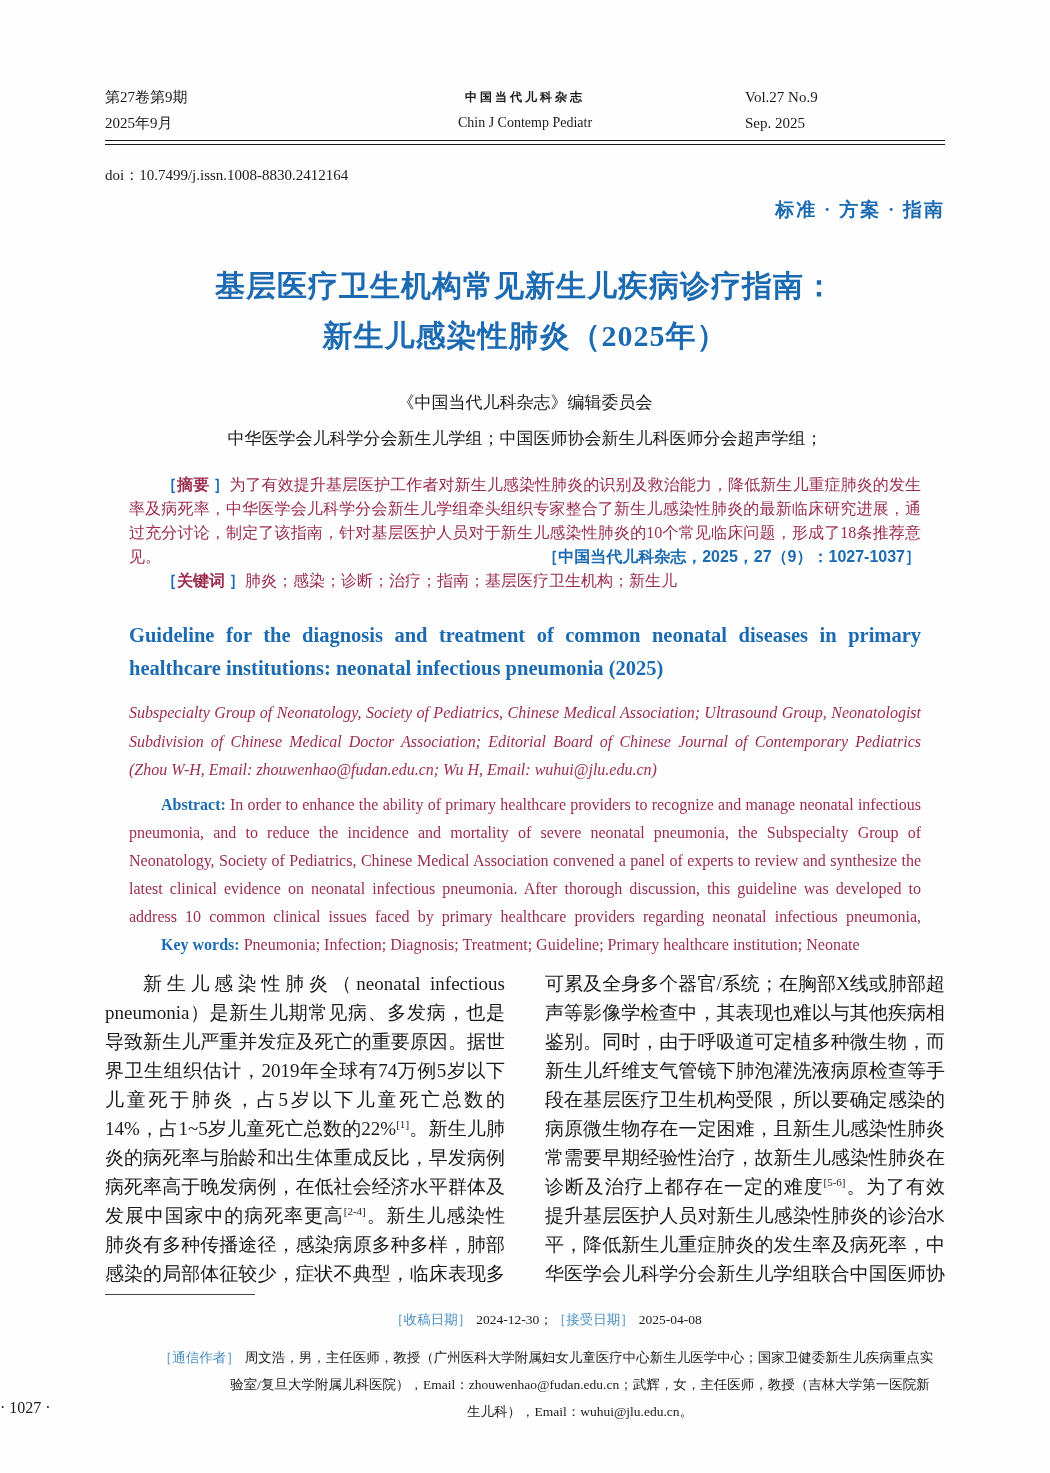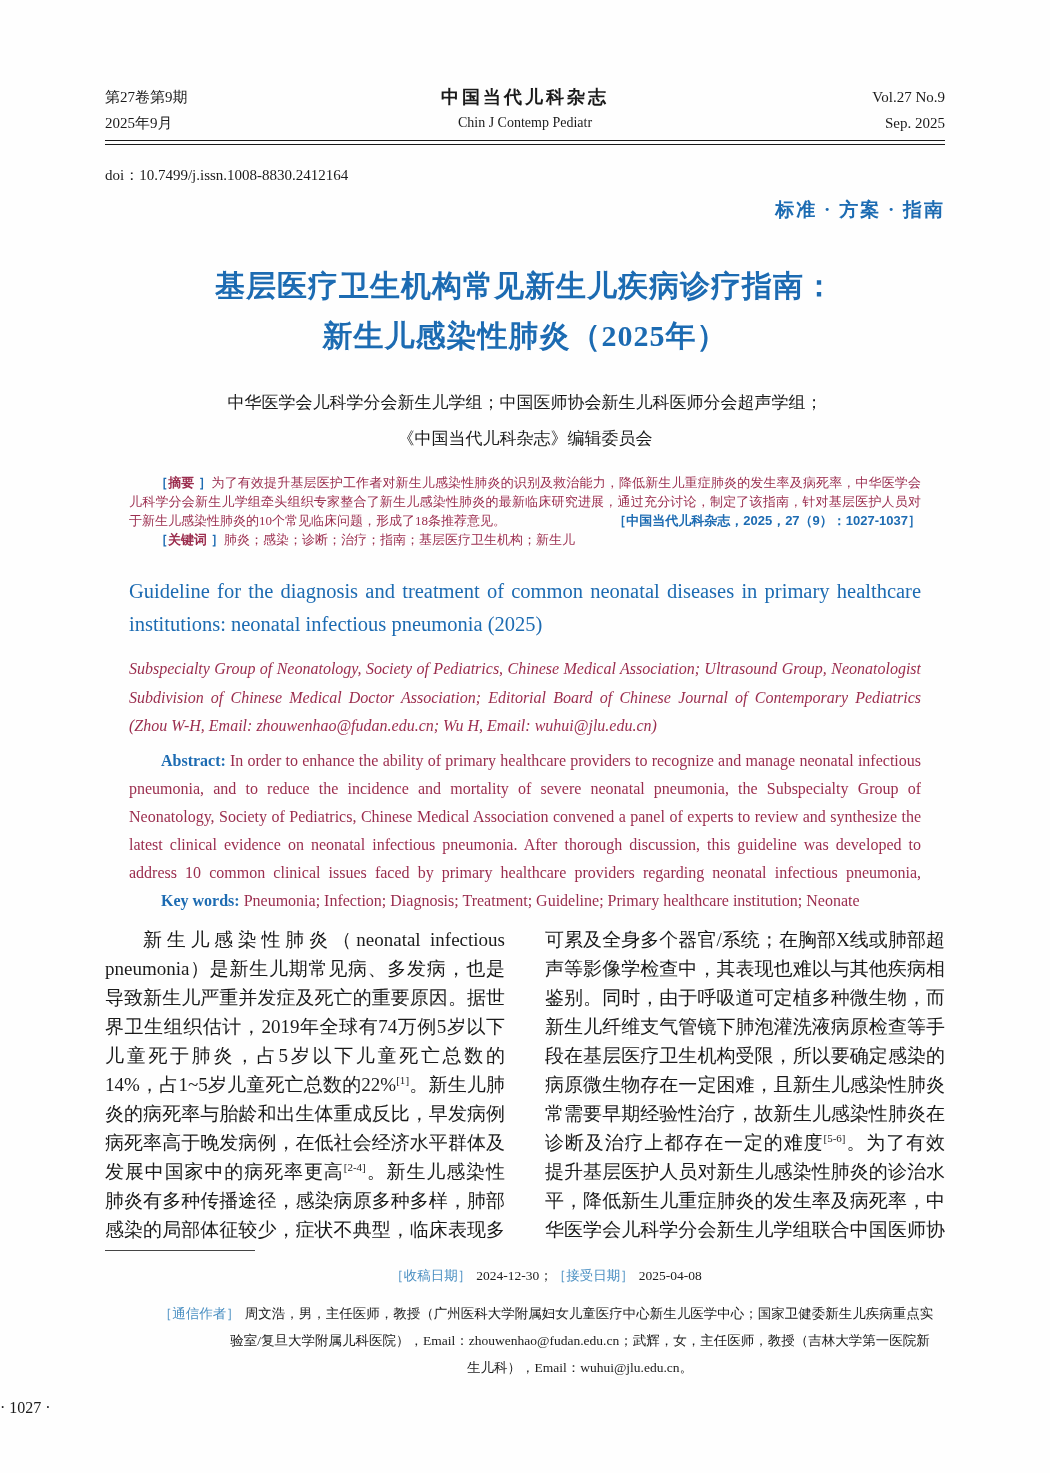--- a/index.html
+++ b/index.html
@@ -7,40 +7,40 @@
   }
   html,body{margin:0;padding:0;background:#ffffff;}
   .page{
     position:relative; width:1050px; height:1473px; box-sizing:border-box;
     padding:84px 105px 0 105px; background:#fefefe; overflow:hidden;
     font-family:"Liberation Serif","DejaVu Serif",serif; color:var(--ink);
   }
   
   .jheader{display:flex; justify-content:space-between; align-items:flex-start;}
   .jh-left,.jh-right{font-size:15px; line-height:26px; width:200px;}
-  .jh-right{text-align:right;}
+  .jh-right{}
   .jh-center{text-align:center; flex:1;}
-  .jh-center .cn{font-size:18px; font-weight:bold; letter-spacing:3px; line-height:26px;}
+  .jh-center .cn{font-size:12px; font-weight:bold; letter-spacing:3px; line-height:26px;}
   .jh-center .en{font-size:14px; line-height:26px;}
   .rule-double{margin-top:4px; height:3px; border-top:1.8px solid #1a1a1a; border-bottom:1.1px solid #1a1a1a;}
   
   .doi{margin-top:20px; font-size:15px; line-height:20px;}
   .section-label{margin-top:12px; text-align:right; color:var(--blue); font-size:19px; line-height:26px; font-weight:bold; letter-spacing:2px;}
   
   .title-cn{margin-top:38px; text-align:center; color:var(--blue); font-weight:bold; font-size:30px; line-height:50px; letter-spacing:1px;}
   .authors-cn{margin-top:24px; text-align:center; font-size:17px; line-height:36px;}
   
-  .abs-wrap{margin:16px 24px 1px 24px; color:var(--maroon); font-size:13px; line-height:19px; text-align:justify;}
+  .abs-wrap{margin:16px 24px 1px 24px; color:var(--maroon); font-size:16px; line-height:24px; text-align:justify;}
   .abs-body{margin:0; text-indent:2em; max-height:107px; overflow:hidden;}
   .kw-line{margin:0; text-indent:2em;}
   .bracket{color:var(--blue); font-weight:bold; font-family:"Liberation Sans","DejaVu Sans",sans-serif;}
   .cjk-label{color:var(--maroon); font-weight:bold; font-family:"Liberation Sans","DejaVu Sans",sans-serif; margin-right:4px;}
   .cite-cn{float:right; color:var(--blue); font-weight:bold; font-family:"Liberation Sans","DejaVu Sans",sans-serif; text-indent:0;}
   
-  .en-title{margin:26px 24px 0 24px; color:var(--blue); font-weight:normal; font-size:20.5px; line-height:33px; text-align:justify; max-height:66px; overflow:hidden;}
+  .en-title{margin:26px 24px 0 24px; color:var(--blue); font-weight:bold; font-size:20.5px; line-height:33px; text-align:justify; max-height:66px; overflow:hidden;}
   .en-authors{margin:14px 24px 0 24px; color:var(--maroon); font-style:italic; font-size:16px; line-height:28.5px; text-align:justify; max-height:86px; overflow:hidden;}
   .en-abs{margin:6px 24px 0 24px; color:var(--maroon); font-size:16px; line-height:28px; text-align:justify;}
   .en-abs-body{margin:0; text-indent:2em; max-height:140px; overflow:hidden;}
   .en-kw{margin:0; text-indent:2em;}
   .en-label{color:var(--blue); font-weight:bold; font-style:normal; margin-right:4px;}
   
   .columns{margin-top:10px; display:flex; gap:40px; height:320px; overflow:hidden;}
   .col{flex:1; font-size:19px; line-height:29px; text-align:justify;}
   .col p{margin:0;}
   .col p.indent{text-indent:2em;}
@@ -75,22 +75,22 @@
   <div class="rule-double"></div>
 
   <div class="doi">doi：10.7499/j.issn.1008-8830.2412164</div>
   <div class="section-label">标准 · 方案 · 指南</div>
 
   <h1 class="title-cn">
     <span>基层医疗卫生机构常见新生儿疾病诊疗指南：</span><br>
     <span>新生儿感染性肺炎（2025年）</span>
   </h1>
   <div class="authors-cn">
+    <div>《中国当代儿科杂志》编辑委员会</div>
     <div>中华医学会儿科学分会新生儿学组；中国医师协会新生儿科医师分会超声学组；</div>
-    <div>《中国当代儿科杂志》编辑委员会</div>
   </div>
 
   <div class="abs-wrap">
     <p class="abs-body"><span class="bracket">［</span><span class="cjk-label">摘要</span><span class="bracket">］</span><span>为了有效提升基层医护工作者对新生儿感染性肺炎的识别及救治能力，降低新生儿重症肺炎的发生率及病死率，中华医学会儿科学分会新生儿学组牵头组织专家整合了新生儿感染性肺炎的最新临床研究进展，通过充分讨论，制定了该指南，针对基层医护人员对于新生儿感染性肺炎的10个常见临床问题，形成了18条推荐意见。</span><span class="cite-cn">［中国当代儿科杂志，2025，27（9）：1027-1037］</span></p>
     <p class="kw-line"><span class="bracket">［</span><span class="cjk-label">关键词</span><span class="bracket">］</span><span>肺炎；感染；诊断；治疗；指南；基层医疗卫生机构；新生儿</span></p>
   </div>
 
   <h2 class="en-title">Guideline for the diagnosis and treatment of common neonatal diseases in primary healthcare institutions: neonatal infectious pneumonia (2025)</h2>
   <div class="en-authors">Subspecialty Group of Neonatology, Society of Pediatrics, Chinese Medical Association; Ultrasound Group, Neonatologist Subdivision of Chinese Medical Doctor Association; Editorial Board of Chinese Journal of Contemporary Pediatrics (Zhou W-H, Email: zhouwenhao@fudan.edu.cn; Wu H, Email: wuhui@jlu.edu.cn)</div>
   <div class="en-abs">

